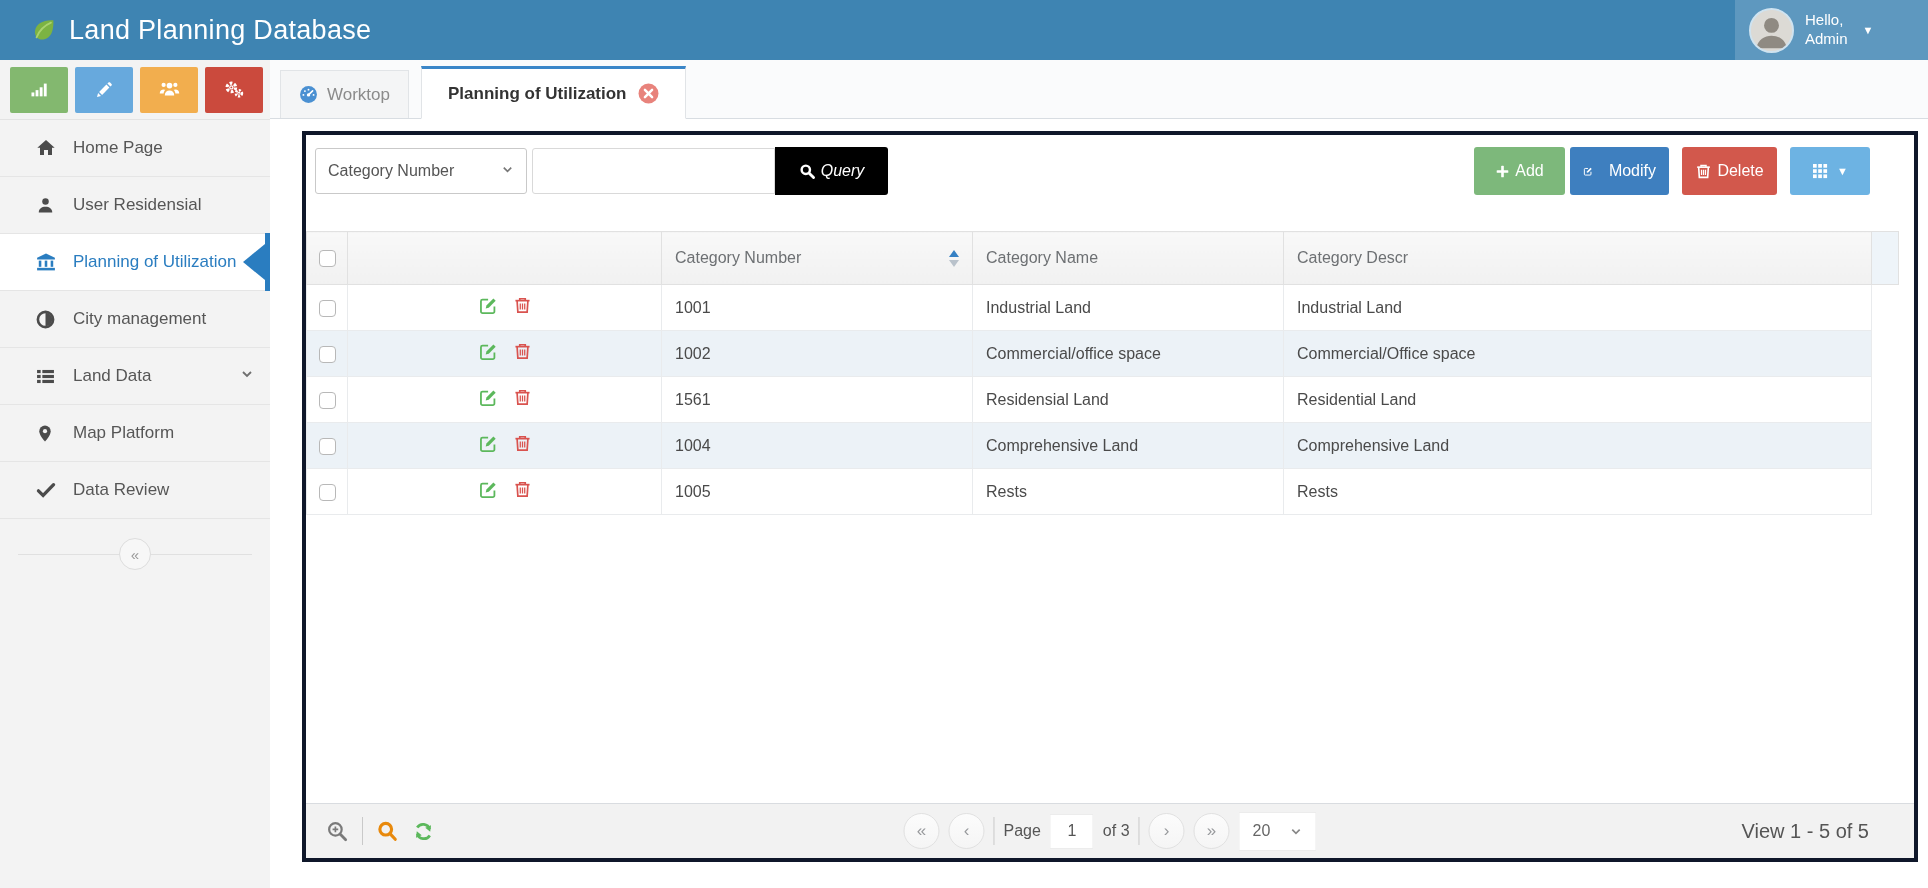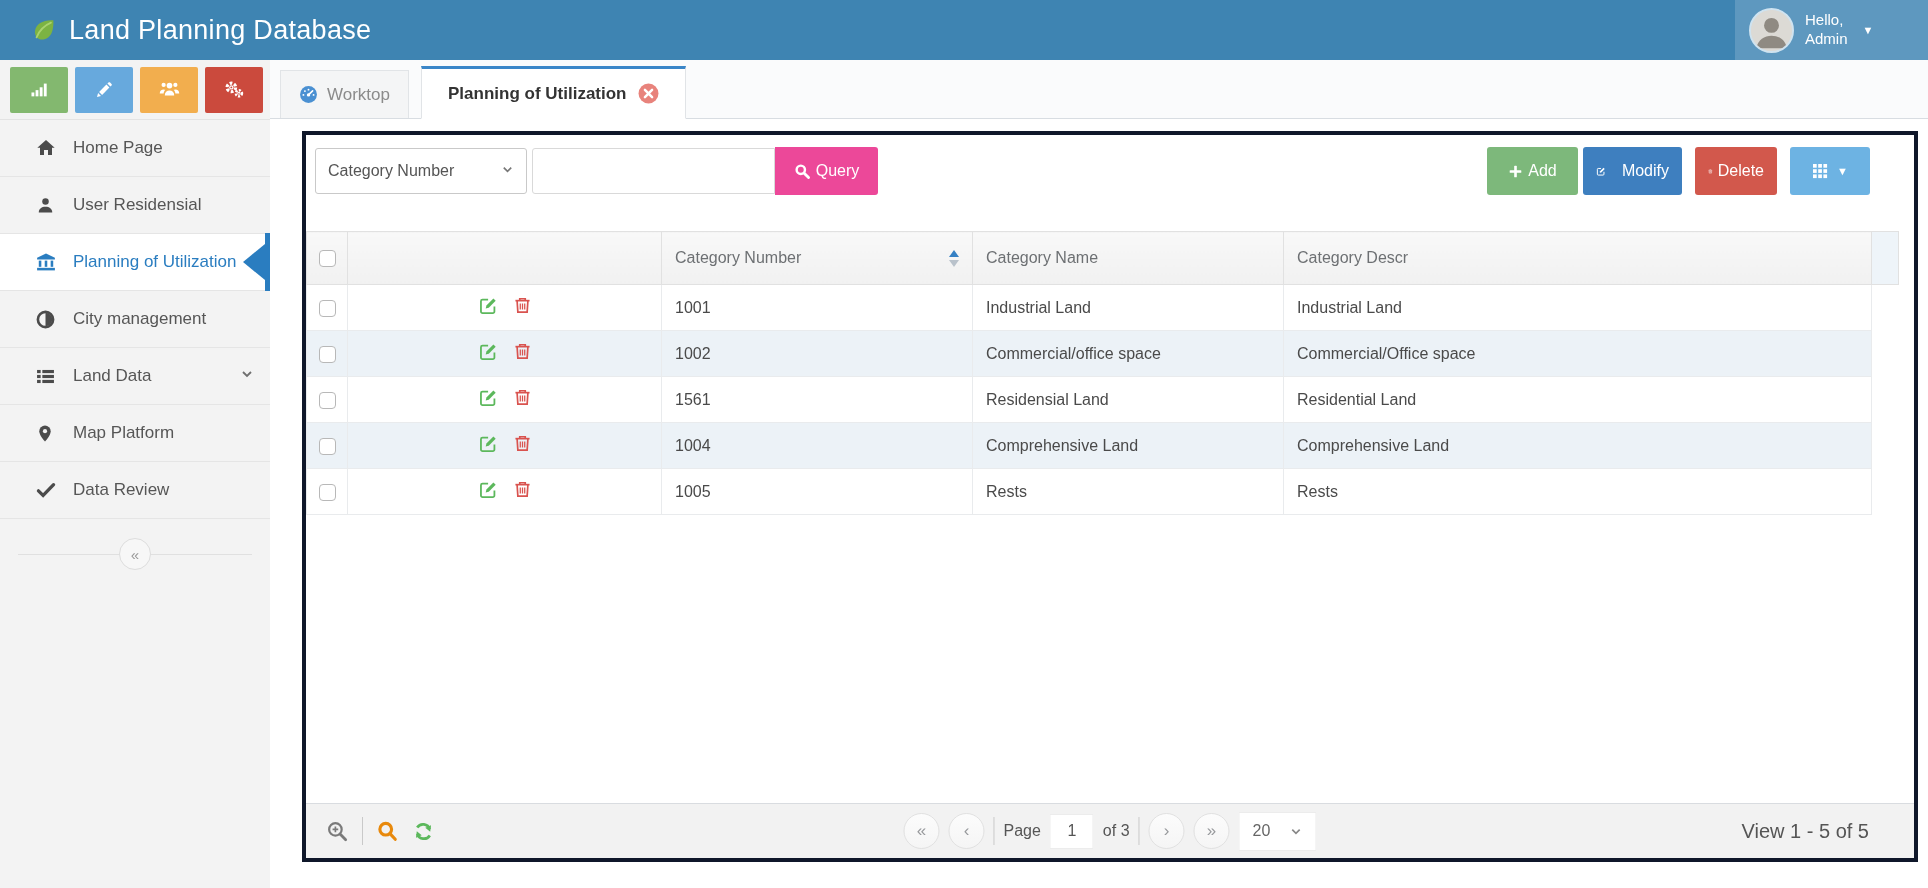--- a/index.html
+++ b/index.html
@@ -48,26 +48,26 @@
 
   .content { flex:1; display:flex; padding:12px 10px 26px 32px; min-height:0; }
   .card { flex:1; background:#fff; border:4px solid #0f172a; display:flex; flex-direction:column; min-height:0; }
 
   
   .toolbar { display:flex; align-items:center; padding:12px 44px 12px 9px; }
   .field-select { width:212px; height:46px; border:1px solid #c9c9c9; border-radius:3px; background:#fff; color:#555; font-size:16px; padding:0 12px; display:flex; align-items:center; justify-content:space-between; cursor:pointer; }
   .select-caret { color:#777; font-size:12px; }
   .search-input { width:243px; height:46px; margin-left:5px; border:1px solid #d9d9d9; border-radius:3px 0 0 3px; padding:0 10px; font-size:16px; color:#444; outline:none; }
   .btn { height:48px; border:none; border-radius:3px; color:#fff; font-size:16px; display:inline-flex; align-items:center; justify-content:center; gap:5px; cursor:pointer; padding:0 13px; }
-  .btn-query { background:#ec4899; width:103px; border-radius:0 3px 3px 0; }
+  .btn-query { background:#000000; width:113px; border-radius:0 3px 3px 0;font-style:italic; }
   .btn-advanced { background:#9187bf; width:199px; margin-left:3px; }
   .toolbar-spacer { flex:1; }
   .btn-add { background:#7db87b; width:91px; }
   .btn-modify { background:#3e7fbf; width:99px; margin-left:5px;gap:16px; }
-  .btn-delete { background:#d2584c; width:82px; margin-left:13px; }
+  .btn-delete { background:#d2584c; width:95px; margin-left:13px; }
   .btn-grid { background:#6db3e3; width:80px; margin-left:13px; gap:9px; }
 
   
   .grid-wrap { margin-top:24px; }
   table.grid { border-collapse:collapse; table-layout:fixed; width:1592px; font-size:16px; }
   .grid th { height:53px; background:linear-gradient(#f8f8f8,#f1f1f1); border:1px solid #e1e1e1; font-weight:400; color:#6d7073; text-align:left; padding:0 13px; }
   .grid th.c-stub { background:#eef4f9; border-left:1px solid #e1e1e1; }
   .grid td { height:46px; border:1px solid #e9ebed; padding:0 13px; color:#4a4a4a; background:#fff; }
   .grid td.c-stub { border:none; background:transparent; }
   .grid tr.alt td { background:#ecf2f7; }

